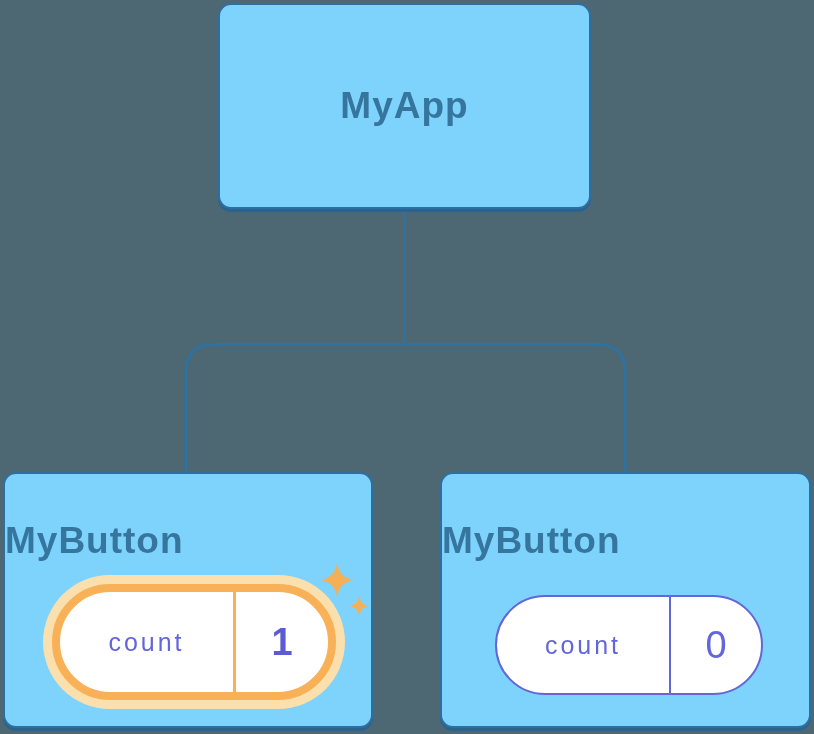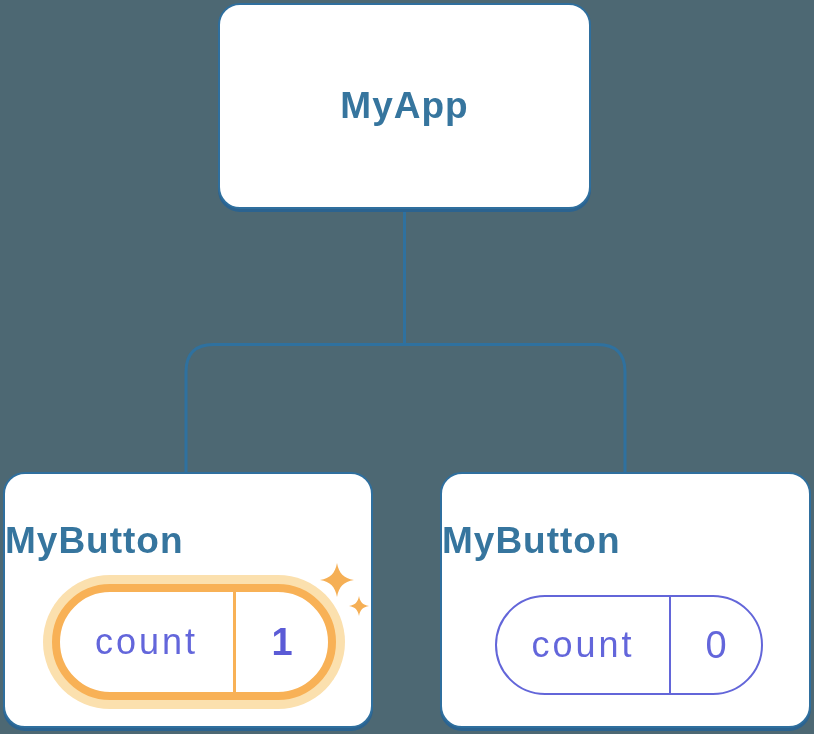--- a/index.html
+++ b/index.html
@@ -15,23 +15,23 @@
     overflow: hidden;
   }
   .connectors {
     position: absolute;
     left: 0; top: 0;
     width: 814px; height: 734px;
     pointer-events: none;
   }
   .node {
     position: absolute;
-    background: #ffffff;
+    background: #7dd3fc;
     border: 2.5px solid #2F6F9E;
-    border-radius: 22px;
+    border-radius: 13px;
     box-shadow: 0 3px 0 #2B6390;
     box-sizing: border-box;
   }
   .root-box {
     left: 218px; top: 3px;
     width: 373px; height: 206px;
     display: flex;
     align-items: center;
     justify-content: center;
   }
@@ -80,21 +80,21 @@
     width: 92px;
     display: flex;
     align-items: center;
     justify-content: center;
   }
   .pill-plain .pill-value-cell { width: 90px; }
   .pill-divider { width: 3px; background: #F8B156; }
   .pill-plain .pill-divider { width: 2px; background: #6366D9; }
   .pill-label {
     color: #6366DB;
-    font-size: 36px;
+    font-size: 25px;
     letter-spacing: 3px;
   }
   .pill-value {
     color: #6366DB;
     font-size: 38px;
   }
   .pill-value.bold {
     color: #5B5BD6;
     font-weight: 700;
   }

